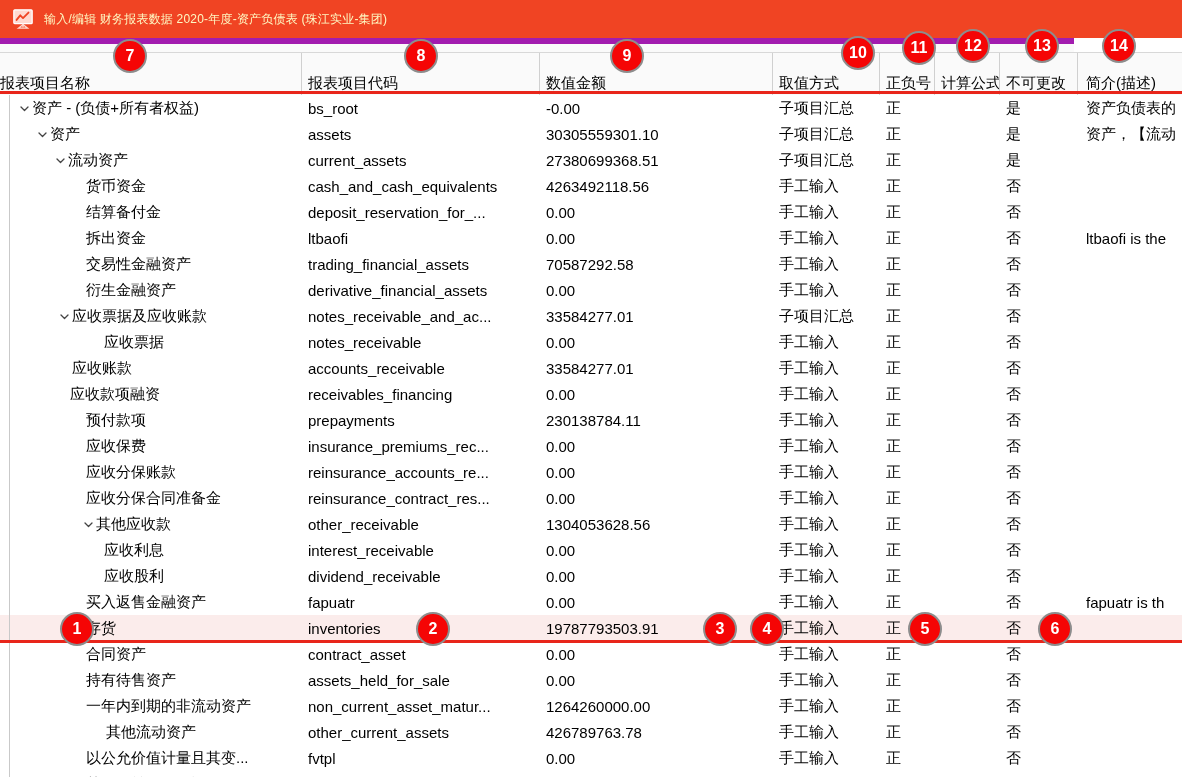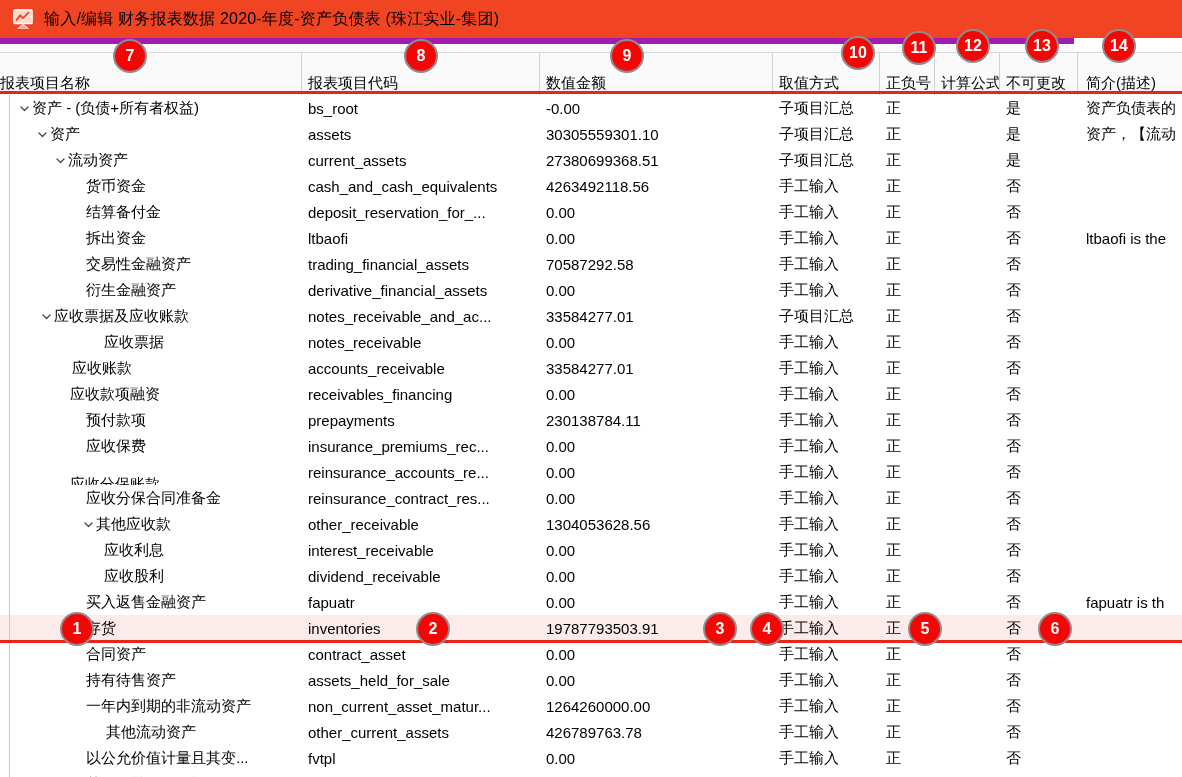--- a/index.html
+++ b/index.html
@@ -26,22 +26,22 @@
     padding-left: 12px;
     overflow: hidden;
   }
   #app-icon {
     width: 22px; height: 22px;
     flex: 0 0 auto;
     margin-right: 10px;
     display: block;
   }
   #title-text {
-    color: #000000;
-    font-size: 16px;
+    color: #fef9c3;
+    font-size: 12px;
     line-height: 20px;
     white-space: nowrap;
     letter-spacing: 0.2px;
   }
 
   
   #header-row {
     position: absolute; left: 0; top: 38px;
     width: 1074px; height: 56px;
     background: #fafafa;
@@ -333,21 +333,21 @@
         <div class="cell c-code">derivative_financial_assets</div>
         <div class="cell c-val">0.00</div>
         <div class="cell c-mode">手工输入</div>
         <div class="cell c-sign">正</div>
         <div class="cell c-formula"></div>
         <div class="cell c-lock">否</div>
         <div class="cell c-desc"></div>
       </div>
       <div class="row">
         <div class="cell c-name">
-          <div class="tree-inner" style="padding-left: 38px;">
+          <div class="tree-inner" style="padding-left: 56px;">
             <span class="chev">
               <svg width="11" height="11" viewBox="0 0 11 11">
                 <polyline points="2,4 5.5,7.5 9,4" fill="none" stroke="#444" stroke-width="1.3" stroke-linecap="round" stroke-linejoin="round"></polyline>
               </svg>
             </span>
             <span class="node-label">应收票据及应收账款</span>
           </div>
         </div>
         <div class="cell c-code">notes_receivable_and_ac...</div>
         <div class="cell c-val">33584277.01</div>
@@ -447,21 +447,21 @@
         <div class="cell c-code">insurance_premiums_rec...</div>
         <div class="cell c-val">0.00</div>
         <div class="cell c-mode">手工输入</div>
         <div class="cell c-sign">正</div>
         <div class="cell c-formula"></div>
         <div class="cell c-lock">否</div>
         <div class="cell c-desc"></div>
       </div>
       <div class="row">
         <div class="cell c-name">
-          <div class="tree-inner" style="padding-left: 70px; flex-direction: column;">
+          <div class="tree-inner" style="padding-left: 70px;">
             <span class="chev empty">
               <svg width="11" height="11" viewBox="0 0 11 11">
                 <polyline points="2,4 5.5,7.5 9,4" fill="none" stroke="#444" stroke-width="1.3" stroke-linecap="round" stroke-linejoin="round"></polyline>
               </svg>
             </span>
             <span class="node-label">应收分保账款</span>
           </div>
         </div>
         <div class="cell c-code">reinsurance_accounts_re...</div>
         <div class="cell c-val">0.00</div>

